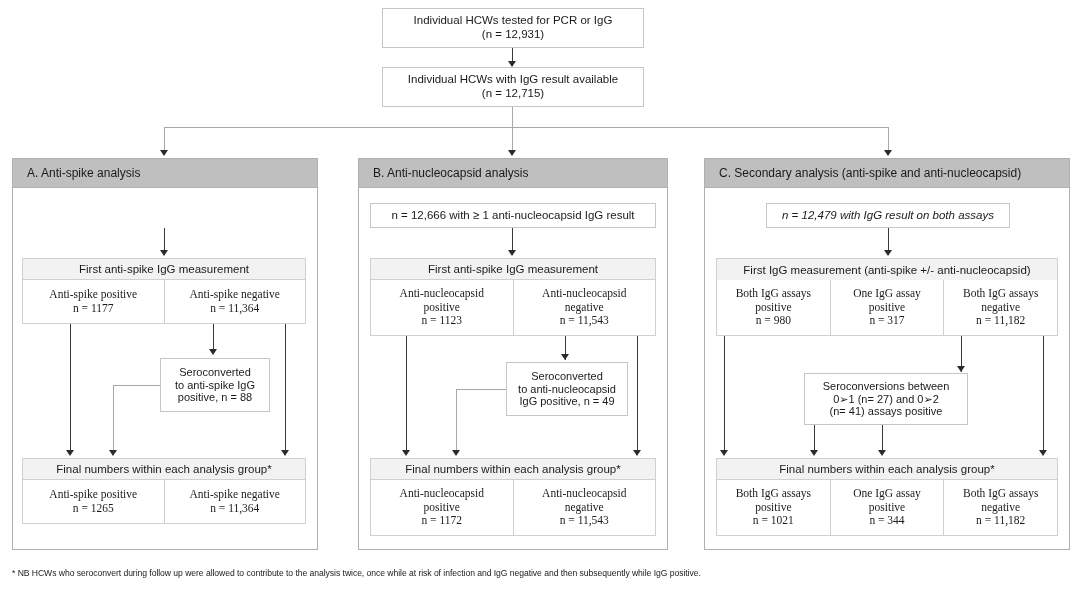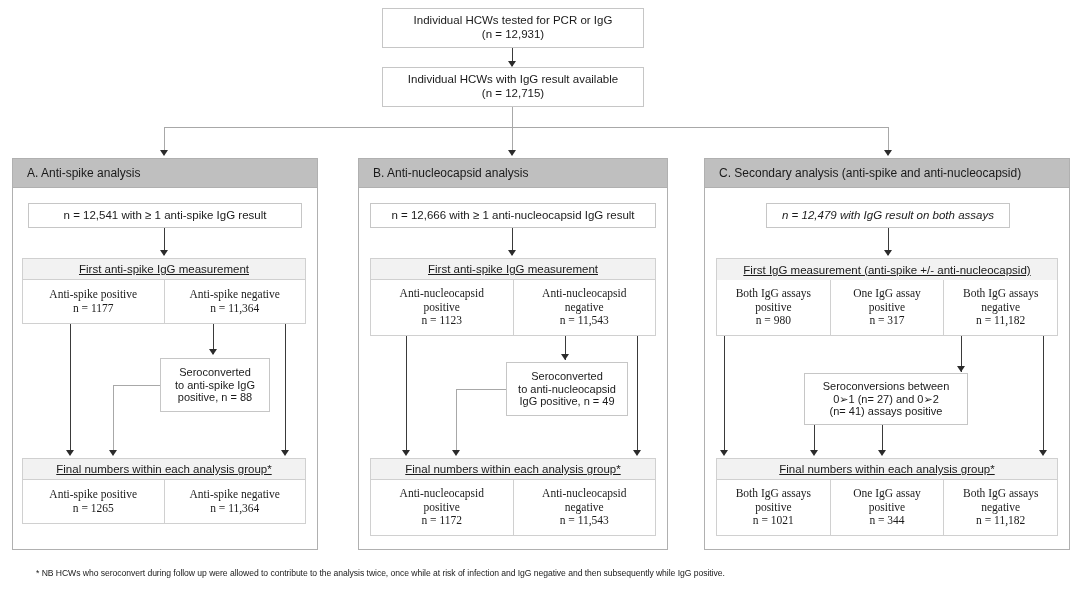--- a/index.html
+++ b/index.html
@@ -63,21 +63,20 @@
     position: absolute;
     box-sizing: border-box;
     background: #f2f2f2;
     border: 1px solid #d0d0d0;
     font-size: 11.5px;
     display: flex;
     align-items: center;
     justify-content: center;
     text-align: right;
     color: #1a1a1a;
-    text-decoration: underline;
   }
 
   
   .cellrow {
     position: absolute;
     box-sizing: border-box;
     display: flex;
     border: 1px solid #d0d0d0;
     border-top: none;
     background: #ffffff;
@@ -126,21 +125,20 @@
     border-top: 6px solid #2b2b2b;
   }
 
   
   .footnote {
     position: absolute;
     font-size: 8.6px;
     color: #1a1a1a;
     white-space: nowrap;
     letter-spacing: -0.05px;
-    margin-left: 24px;
   }
 </style>
 </head>
 <body>
 
 <div id="canvas">
 
   <div class="box top-box" style="left:382px; top:8px; width:262px; height:40px;">
     <span class="ln">Individual HCWs tested for PCR or IgG</span>
     <span class="ln">(n = 12,931)</span>
@@ -164,23 +162,20 @@
   <div class="arrowhead" style="left:508px; top:150px;"></div>
 
   <div class="vline light" style="left:888px; top:127px; height:27px;"></div>
   <div class="arrowhead" style="left:884px; top:150px;"></div>
 
   <div class="panel" style="left:12px; top:158px; width:306px; height:392px;"></div>
   <div class="panel-head" style="left:12px; top:158px; width:306px; height:30px;">
     <span>A. Anti-spike analysis</span>
   </div>
 
-  <div class="box nbox" style="left:28px; top:203px; width:274px; height:25px;">
-    <span class="ln">n = 12,541 with ≥ 1 anti-spike IgG result</span>
-  </div>
   <div class="vline" style="left:164px; top:228px; height:27px;"></div>
   <div class="arrowhead" style="left:160px; top:250px;"></div>
 
   <div class="banner" style="left:22px; top:258px; width:284px; height:22px;">
     <span>First anti-spike IgG measurement</span>
   </div>
   <div class="cellrow" style="left:22px; top:280px; width:284px; height:44px;">
     <div class="cell">
       <span class="ln">Anti-spike positive</span>
       <span class="ln">n = 1177</span>

